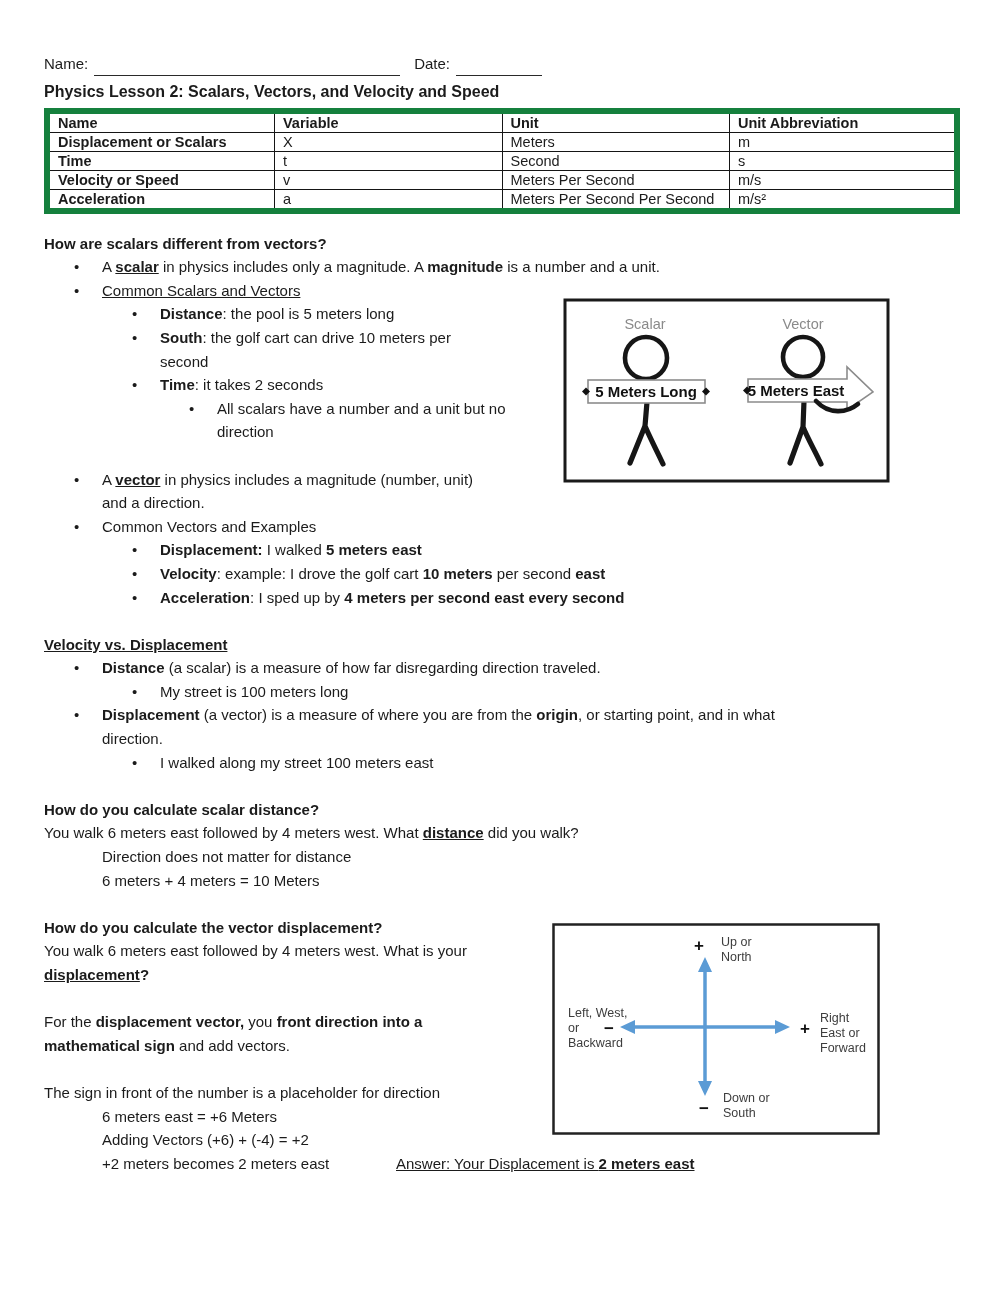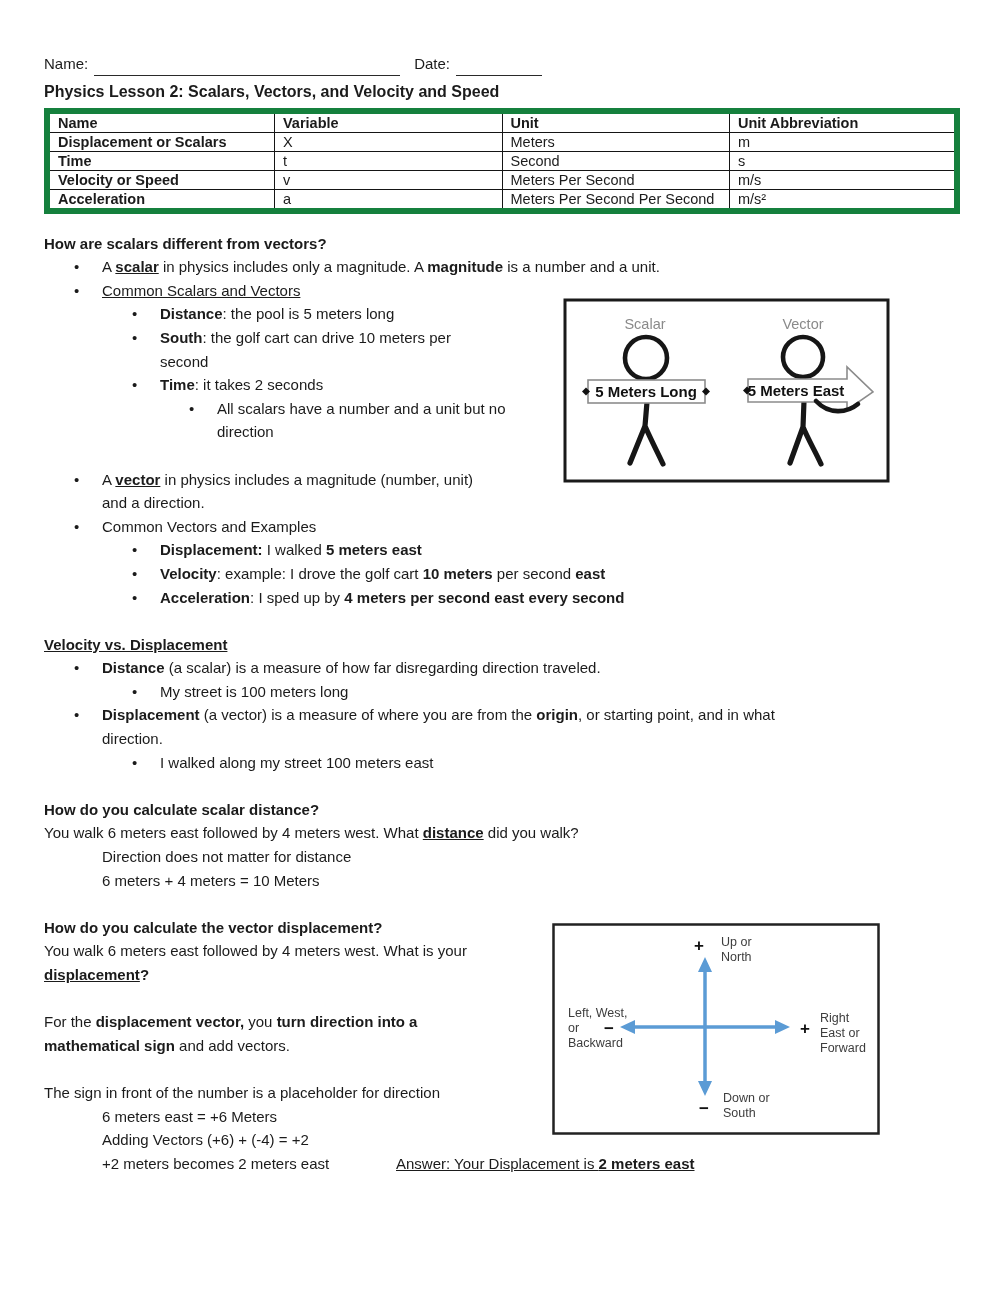--- a/index.html
+++ b/index.html
@@ -173,21 +173,21 @@
 
   <div class="sec-h mt-line" style="margin-top:23.6px;">How do you calculate scalar distance?</div>
   <div><span>You walk 6 meters east followed by 4 meters west.  What </span><span class="b u">distance</span><span> did you walk?</span></div>
   <div class="ind">Direction does not matter for distance</div>
   <div class="ind">6 meters + 4 meters = 10 Meters</div>
 
   <div class="sec-h mt-line" style="margin-top:23.6px;">How do you calculate the vector displacement?</div>
   <div>You walk 6 meters east followed by 4 meters west.  What is your</div>
   <div><span class="b u">displacement</span><span class="b">?</span></div>
 
-  <div class="mt-line"><span>For the </span><span class="b">displacement vector,</span><span> you </span><span class="b">turn direction into a</span><br><span class="b">mathematical sign</span><span> and add vectors.</span></div>
+  <div class="mt-line"><span>For the </span><span class="b">displacement vector,</span><span> you </span><span class="b">front direction into a</span><br><span class="b">mathematical sign</span><span> and add vectors.</span></div>
 
   <div class="mt-line">The sign in front of the number is a placeholder for direction</div>
   <div class="ind">6 meters east = +6 Meters</div>
   <div class="ind">Adding Vectors (+6) + (-4) = +2</div>
   <div class="ind ans-row">
     <span class="lead">+2 meters becomes 2 meters east</span>
     <span class="u"><span>Answer: Your Displacement is </span><span class="b">2 meters east</span></span>
   </div>
 
   <div class="fig" id="fig1">

